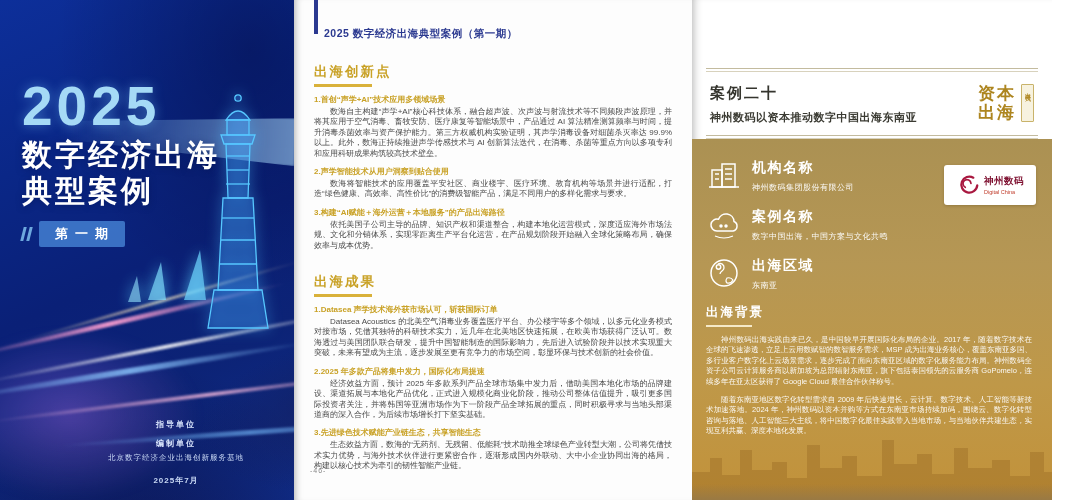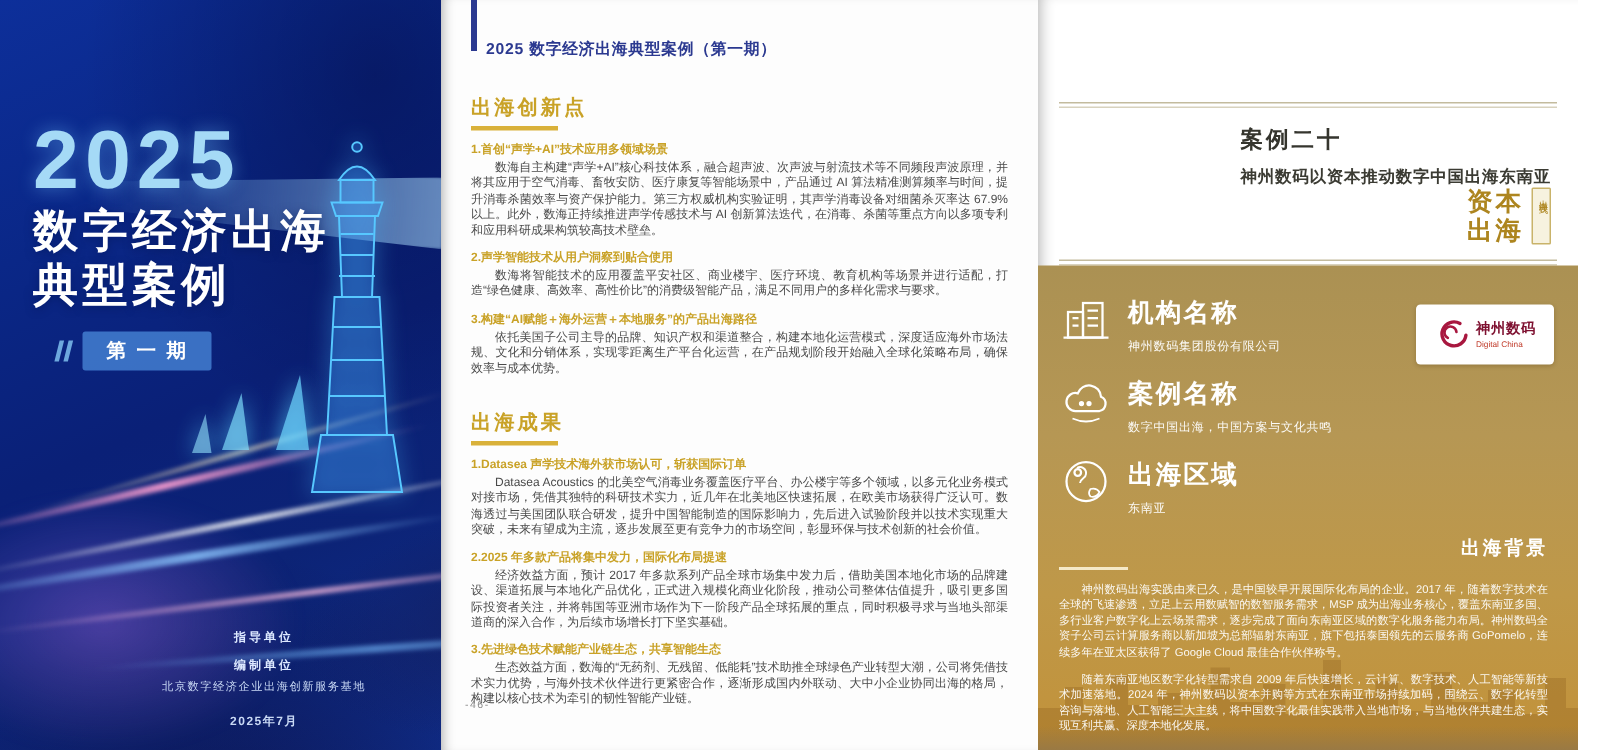--- a/index.html
+++ b/index.html
@@ -36,21 +36,21 @@
     background:linear-gradient(90deg,transparent,rgba(120,190,255,.6) 50%,transparent); }
   .glow-bl { position:absolute; left:-60px; top:330px; width:260px; height:170px; border-radius:50%;
     background:radial-gradient(closest-side, rgba(190,120,255,.35), rgba(190,120,255,0)); filter:blur(6px); }
   .road { position:absolute; left:120px; top:340px; width:420px; height:260px; border-radius:50% 50% 0 0;
     background:radial-gradient(closest-side at 60% 30%, rgba(20,30,90,.85), rgba(20,30,90,0)); transform:rotate(-8deg); }
 
   .cover-year { position:absolute; left:22px; top:74px; font-size:55px; font-weight:bold; letter-spacing:4px;
     color:#a5daf6; text-shadow:0 0 12px rgba(120,200,255,.45); }
   .cover-title { position:absolute; left:22px; top:137px; color:#fff; font-weight:bold; font-size:30px;
     letter-spacing:3px; line-height:36px; text-shadow:0 1px 6px rgba(0,20,80,.5); }
-  .issue-wrap { position:absolute; left:38px; top:221px; display:flex; align-items:center;text-align:center; }
+  .issue-wrap { position:absolute; left:22px; top:221px; display:flex; align-items:center;text-align:center; }
   .issue-tick { width:3px; height:14px; background:#7fc0ef; margin-right:3px; transform:skewX(-14deg); opacity:.85; }
   .issue-badge { margin-left:5px; background:rgba(70,132,214,.8); border-radius:2px; color:#fff;
     font-size:13px; font-weight:bold; letter-spacing:7px; padding:4px 10px 4px 16px; }
   .cover-footer { position:absolute; left:0; bottom:0; width:352px; text-align:center; color:#c9d9f5; }
   .cf-label { font-size:8px; font-weight:bold; color:#dce8ff; letter-spacing:2px; }
   .cf-units { font-size:7.5px; margin-top:4px; letter-spacing:1px; }
   .cf-gap { height:8px; }
   .cf-date { font-size:8px; font-weight:bold; letter-spacing:1px; margin-top:12px; padding-bottom:14px; }
 
   
@@ -63,43 +63,43 @@
   .sec-underline { width:58px; height:3px; background:#d9b13a; margin-top:3px; }
   .sub-title { margin-top:7px; font-size:8px; font-weight:bold; color:#c9a227; }
   .para { margin-top:2px; font-size:8px; color:#4a4a4a; line-height:10.4px; text-align:justify; text-indent:2em; }
   .page-num { position:absolute; left:16px; bottom:26px; font-size:7px; color:#8a8a8a; letter-spacing:1px; }
 
   
   .right { position:relative; width:360px; height:500px; background:#fff; display:flex; flex-direction:column;
     box-shadow:inset 8px 0 10px -7px rgba(0,0,0,.32); }
   .case-head { margin:0 14px; padding-top:68px; }
   .drule { height:4px; border-top:1px solid #c3bb9e; border-bottom:1px solid #d8d2bd; }
-  .case-row { display:flex; justify-content:space-between; align-items:flex-end; padding:12px 4px 10px 4px;flex-direction:column; }
+  .case-row { display:flex; justify-content:space-between; align-items:flex-start; padding:12px 4px 10px 4px; }
   .case-no { font-size:15px; font-weight:bold; color:#35352e; letter-spacing:2px; }
   .case-title { margin-top:7px; font-size:11px; font-weight:bold; color:#3b3b33; letter-spacing:.5px; }
   .mode-wrap { display:flex; align-items:flex-start; }
   .mode-chars { font-size:17px; font-weight:bold; color:#ad851f; line-height:19px; letter-spacing:2px; text-align:right; }
   .mode-badge { margin-left:5px; writing-mode:vertical-rl; font-size:6px; color:#ad851f; letter-spacing:1px;
     border:1px solid #c9b36a; background:#f7f2df; padding:3px 1px; border-radius:1px; height:38px; }
 
   .golden { position:relative; flex:1; overflow:hidden; padding:18px 20px 0 14px;
     background:linear-gradient(180deg,#ab9153 0%,#b69754 35%,#bf9848 68%,#c2923a 100%); }
   .skyline { position:absolute; left:0; bottom:0; width:100%; height:80px; opacity:.9; }
   .golden-bottom { position:absolute; left:0; bottom:0; width:100%; height:16px;
     background:linear-gradient(180deg, rgba(120,105,80,0), rgba(125,112,92,.45)); }
   .logo-box { position:absolute; right:16px; top:26px; width:92px; height:40px; background:#fff;
     border-radius:3px; display:flex; align-items:center; justify-content:center; box-shadow:0 1px 3px rgba(60,40,0,.25); }
   .logo-text { margin-left:4px; }
   .logo-cn { font-size:9.5px; font-weight:bold; color:#7e1030; letter-spacing:.5px; }
   .logo-en { font-size:5.5px; color:#c03b2a; margin-top:1px; }
   .info-row { display:flex; align-items:flex-start; margin-bottom:13px; position:relative; }
   .info-icon { width:36px; height:36px; flex:0 0 36px; margin-right:10px; display:flex; align-items:center; justify-content:center; }
-  .info-label { font-size:17px; font-weight:bold; color:#fff; letter-spacing:1.5px; padding-top:2px; }
+  .info-label { font-size:14px; font-weight:bold; color:#fff; letter-spacing:1.5px; padding-top:2px; }
   .info-value { margin-top:5px; font-size:8px; color:rgba(255,255,255,.95); letter-spacing:.5px; }
-  .bg-head { margin-top:6px; font-size:12.5px; font-weight:bold; color:#fff; letter-spacing:2px;text-align:right; }
+  .bg-head { margin-top:6px; font-size:12.5px; font-weight:bold; color:#fff; letter-spacing:2px; }
   .bg-underline { width:46px; height:2px; background:#f5e9c8; margin-top:4px; }
   .bg-para { position:relative; margin-top:8px; font-size:7.5px; line-height:10.4px; color:rgba(255,255,255,.93);
     text-align:justify; text-indent:2em; }
 </style>
 </head>
 <body>
 
 <div class="screen">
 
   <section class="cover">
@@ -155,33 +155,33 @@
   <section class="middle">
     <div class="m-head">
       <span class="vbar"></span>
       <span class="m-head-title">2025 数字经济出海典型案例（第一期）</span>
     </div>
 
     <div class="sec-head">出海创新点</div>
     <div class="sec-underline"></div>
 
     <div class="sub-title">1.首创“声学+AI”技术应用多领域场景</div>
-    <div class="para">数海自主构建“声学+AI”核心科技体系，融合超声波、次声波与射流技术等不同频段声波原理，并将其应用于空气消毒、畜牧安防、医疗康复等智能场景中，产品通过 AI 算法精准测算频率与时间，提升消毒杀菌效率与资产保护能力。第三方权威机构实验证明，其声学消毒设备对细菌杀灭率达 67.9% 以上。此外，数海正持续推进声学传感技术与 AI 创新算法迭代，在消毒、杀菌等重点方向以多项专利和应用科研成果构筑较高技术壁垒。</div>
+    <div class="para">数海自主构建“声学+AI”核心科技体系，融合超声波、次声波与射流技术等不同频段声波原理，并将其应用于空气消毒、畜牧安防、医疗康复等智能场景中，产品通过 AI 算法精准测算频率与时间，提升消毒杀菌效率与资产保护能力。第三方权威机构实验证明，其声学消毒设备对细菌杀灭率达 99.9% 以上。此外，数海正持续推进声学传感技术与 AI 创新算法迭代，在消毒、杀菌等重点方向以多项专利和应用科研成果构筑较高技术壁垒。</div>
     <div class="sub-title">2.声学智能技术从用户洞察到贴合使用</div>
     <div class="para">数海将智能技术的应用覆盖平安社区、商业楼宇、医疗环境、教育机构等场景并进行适配，打造“绿色健康、高效率、高性价比”的消费级智能产品，满足不同用户的多样化需求与要求。</div>
     <div class="sub-title">3.构建“AI赋能＋海外运营＋本地服务”的产品出海路径</div>
     <div class="para">依托美国子公司主导的品牌、知识产权和渠道整合，构建本地化运营模式，深度适应海外市场法规、文化和分销体系，实现零距离生产平台化运营，在产品规划阶段开始融入全球化策略布局，确保效率与成本优势。</div>
 
     <div class="sec-head">出海成果</div>
     <div class="sec-underline"></div>
 
     <div class="sub-title">1.Datasea 声学技术海外获市场认可，斩获国际订单</div>
     <div class="para">Datasea Acoustics 的北美空气消毒业务覆盖医疗平台、办公楼宇等多个领域，以多元化业务模式对接市场，凭借其独特的科研技术实力，近几年在北美地区快速拓展，在欧美市场获得广泛认可。数海透过与美国团队联合研发，提升中国智能制造的国际影响力，先后进入试验阶段并以技术实现重大突破，未来有望成为主流，逐步发展至更有竞争力的市场空间，彰显环保与技术创新的社会价值。</div>
     <div class="sub-title">2.2025 年多款产品将集中发力，国际化布局提速</div>
-    <div class="para">经济效益方面，预计 2017 年多款系列产品全球市场集中发力后，借助美国本地化市场的品牌建设、渠道拓展与本地化产品优化，正式进入规模化商业化阶段，推动公司整体估值提升，吸引更多国际投资者关注，并将韩国等亚洲市场作为下一阶段产品全球拓展的重点，同时积极寻求与当地头部渠道商的深入合作，为后续市场增长打下坚实基础。</div>
+    <div class="para">经济效益方面，预计 2025 年多款系列产品全球市场集中发力后，借助美国本地化市场的品牌建设、渠道拓展与本地化产品优化，正式进入规模化商业化阶段，推动公司整体估值提升，吸引更多国际投资者关注，并将韩国等亚洲市场作为下一阶段产品全球拓展的重点，同时积极寻求与当地头部渠道商的深入合作，为后续市场增长打下坚实基础。</div>
     <div class="sub-title">3.先进绿色技术赋能产业链生态，共享智能生态</div>
     <div class="para">生态效益方面，数海的“无药剂、无残留、低能耗”技术助推全球绿色产业转型大潮，公司将凭借技术实力优势，与海外技术伙伴进行更紧密合作，逐渐形成国内外联动、大中小企业协同出海的格局，构建以核心技术为牵引的韧性智能产业链。</div>
 
     <div class="page-num">-46-</div>
   </section>
 
   <section class="right">
     <div class="case-head">
       <div class="drule"></div>
       <div class="case-row">

